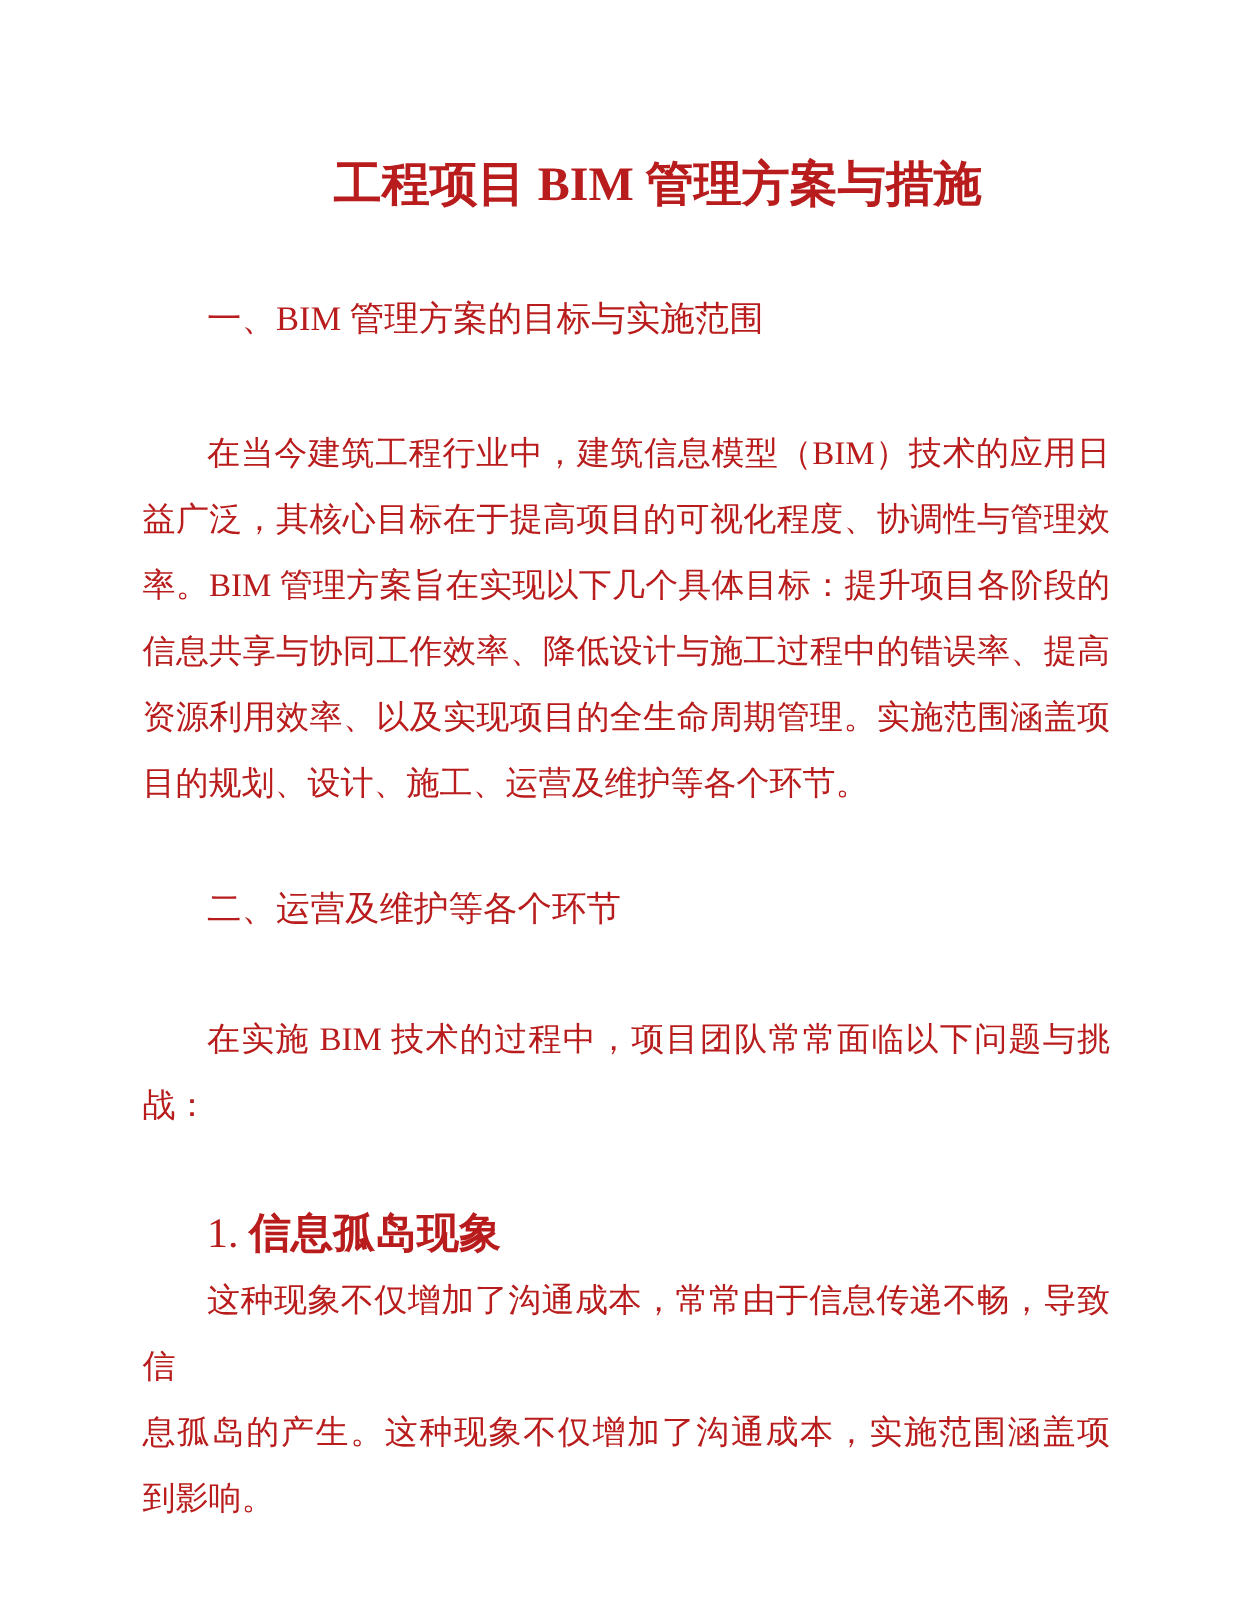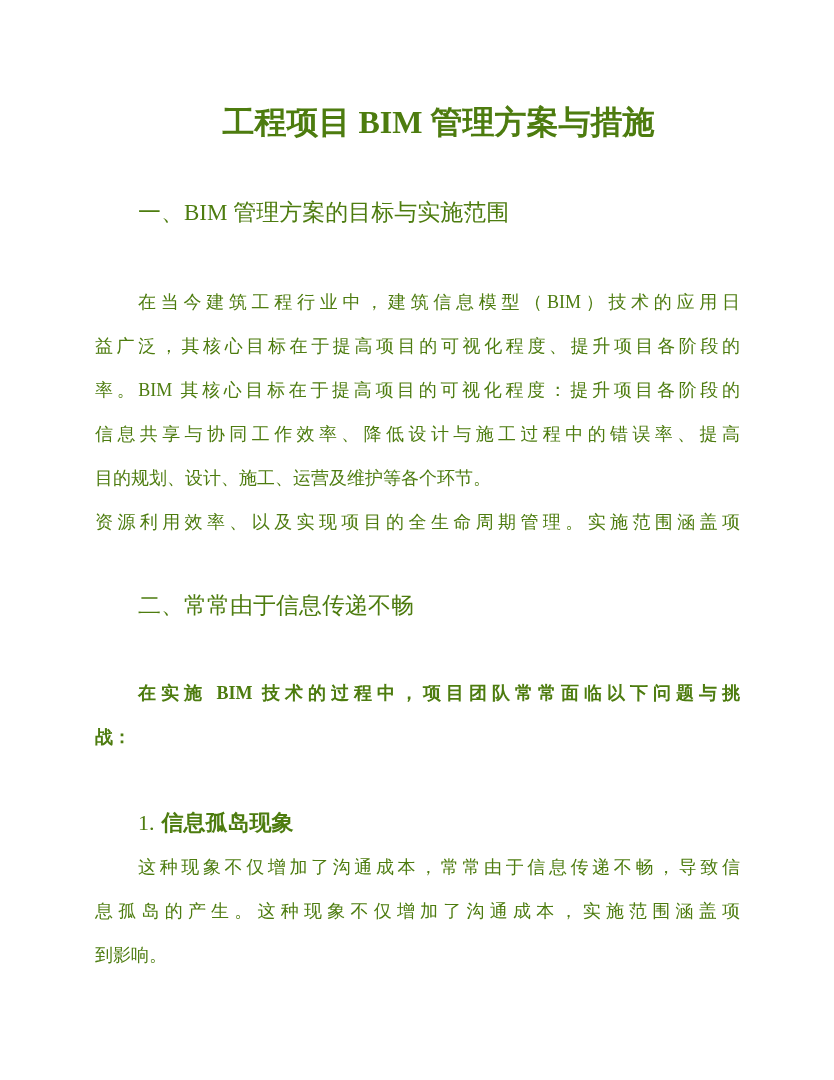--- a/index.html
+++ b/index.html
@@ -9,92 +9,92 @@
   }
   .page {
     position: relative;
     width: 834px;
     height: 1080px;
     margin: 0 auto;
     background: #ffffff;
     box-sizing: border-box;
     padding: 100px 94px 0 95px;
     font-family: "Liberation Serif", "DejaVu Serif", serif;
-    color: #4d7c0f;
+    color: #b91c1c;
     overflow: hidden;
   }
   .doc-title {
     font-size: 32px;
     font-weight: 700;
     line-height: 44px;
     text-align: center;
     text-indent: 42px; 
     white-space: nowrap;
   }
   .heading {
     font-size: 23px;
     font-weight: 400;
     line-height: 44px;
     padding-left: 43px; 
     white-space: nowrap;
   }
   .subheading {
-    font-size: 22px;
+    font-size: 28px;
     line-height: 44px;
     padding-left: 43px;
     white-space: nowrap;
   }
   .subheading .sub-num {
     font-weight: 400;
     margin-right: 7px;
   }
   .subheading .sub-text {
     font-weight: 700;
   }
   .para {
-    font-size: 18px;
+    font-size: 22px;
     line-height: 44px;
   }
   .para .line {
     text-align: justify;
     text-align-last: justify;
   }
   .para .line.last {
     text-align-last: left;
   }
   .para .line.first {
     text-indent: 43px; 
   }
   
   .mt-h1   { margin-top: 47px; }
   .mt-p1   { margin-top: 45px; }
   .mt-h2   { margin-top: 40px; }
-  .mt-p2   { margin-top: 43px; font-weight: bold; }
+  .mt-p2   { margin-top: 43px; }
   .mt-sub1 { margin-top: 42px; }
   .mt-p3   { margin-top: 0; }
 </style>
 </head>
 <body>
 
 <div class="page">
 
   <div class="doc-title">工程项目 BIM 管理方案与措施</div>
 
   <div class="heading mt-h1">一、BIM 管理方案的目标与实施范围</div>
 
   <div class="para mt-p1">
       <div class="line first">在当今建筑工程行业中，建筑信息模型（BIM）技术的应用日</div>
-      <div class="line">益广泛，其核心目标在于提高项目的可视化程度、提升项目各阶段的</div>
-      <div class="line">率。BIM 其核心目标在于提高项目的可视化程度：提升项目各阶段的</div>
+      <div class="line">益广泛，其核心目标在于提高项目的可视化程度、协调性与管理效</div>
+      <div class="line">率。BIM 管理方案旨在实现以下几个具体目标：提升项目各阶段的</div>
       <div class="line">信息共享与协同工作效率、降低设计与施工过程中的错误率、提高</div>
+      <div class="line">资源利用效率、以及实现项目的全生命周期管理。实施范围涵盖项</div>
       <div class="line last">目的规划、设计、施工、运营及维护等各个环节。</div>
-      <div class="line">资源利用效率、以及实现项目的全生命周期管理。实施范围涵盖项</div>
     </div>
 
-  <div class="heading mt-h2">二、常常由于信息传递不畅</div>
+  <div class="heading mt-h2">二、运营及维护等各个环节</div>
 
   <div class="para mt-p2">
       <div class="line first">在实施 BIM 技术的过程中，项目团队常常面临以下问题与挑</div>
       <div class="line last">战：</div>
     </div>
 
   <div class="subheading mt-sub1">
     <span class="sub-num">1.</span><span class="sub-text">信息孤岛现象</span>
   </div>
 

